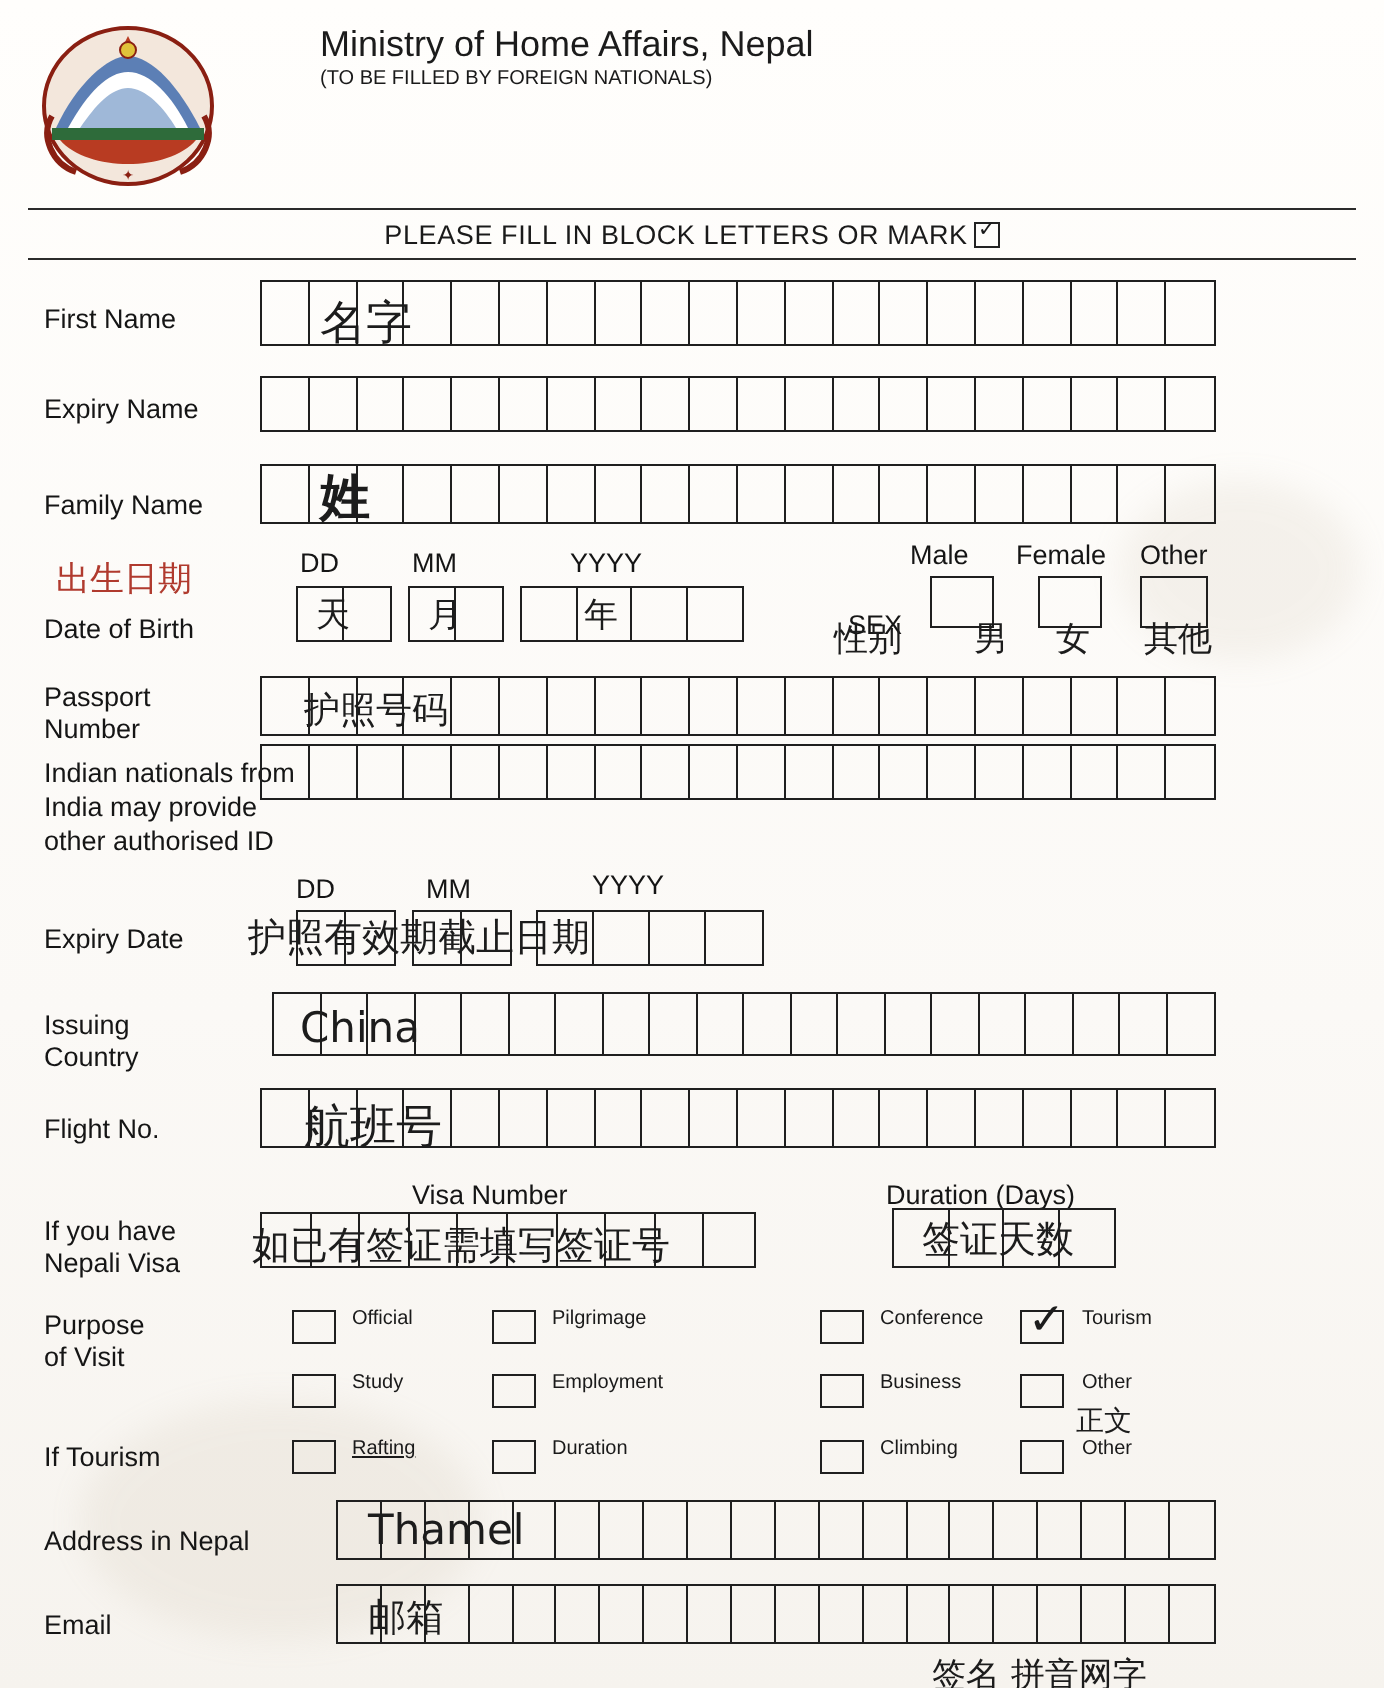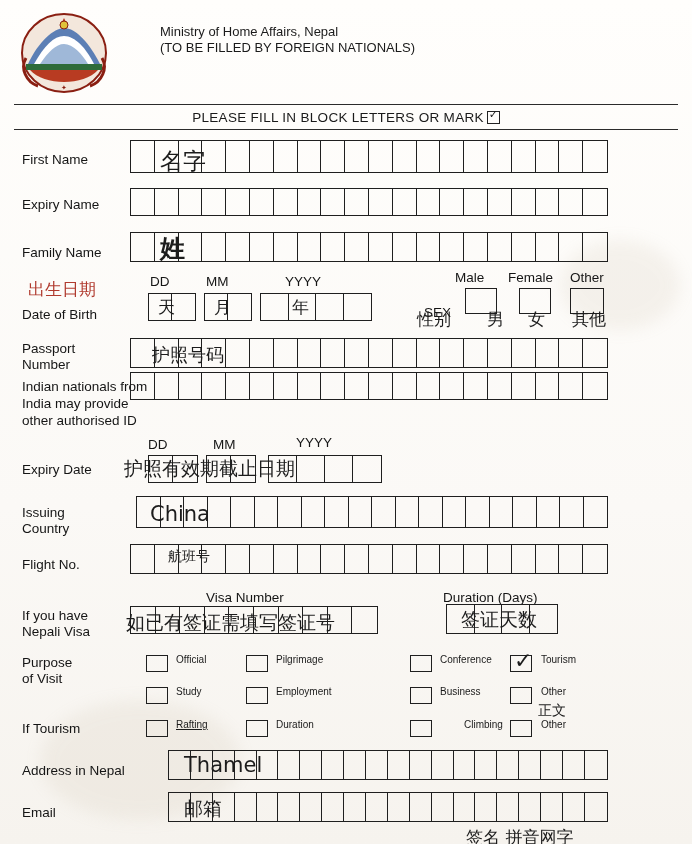--- a/index.html
+++ b/index.html
@@ -10,23 +10,23 @@
     color:#1a1a1a;
     position:relative;
     overflow:hidden;
   }
   .page{position:absolute;inset:0;background:linear-gradient(180deg,#fffefc 0%,#fbf9f6 60%,#f6f3ee 100%);}
   
   .header{position:absolute;left:0;top:0;width:692px;height:106px;}
   .emblem{position:absolute;left:20px;top:12px;width:88px;height:82px;}
   .header-text{position:absolute;left:160px;top:12px;width:470px;text-align:left;}
   .h-dept{font-size:17px;letter-spacing:.2px;color:#1b1b1b;}
-  .h-min{font-size:13px;margin-top:12px;color:#1b1b1b;}
+  .h-min{font-size:18px;margin-top:0;color:#1b1b1b;}
   .h-arr{font-size:18px;font-weight:bold;margin-top:3px;letter-spacing:.6px;}
-  .h-sub{font-size:13px;margin-top:1px;}
+  .h-sub{font-size:10px;margin-top:1px;}
   .rule{position:absolute;left:14px;width:664px;height:1px;background:#2b2b2b;}
   .fillnote{position:absolute;left:14px;top:109px;width:664px;text-align:center;font-size:13.5px;letter-spacing:.3px;}
   .chk-inline{display:inline-block;width:11px;height:11px;border:1px solid #222;position:relative;top:2px;margin-left:3px;}
   .chk-inline:after{content:"✓";position:absolute;left:1px;top:-4px;font-size:11px;}
   
   .lbl{position:absolute;font-size:13.5px;line-height:1.15;color:#151515;white-space:pre-line;}
   .boxes{position:absolute;display:flex;border:1px solid #1f1f1f;background:transparent;box-sizing:border-box;}
   .boxes > i{display:block;border-right:1px solid #1f1f1f;height:100%;box-sizing:border-box;}
   .boxes > i:last-child{border-right:none;}
   .hand{position:absolute;color:#1c1c1c;font-family:"DejaVu Sans", sans-serif;white-space:nowrap;}
@@ -296,21 +296,21 @@
       <i style="width:5%"></i>
       <i style="width:5%"></i>
       <i style="width:5%"></i>
       <i style="width:5%"></i>
       <i style="width:5%"></i>
       <i style="width:5%"></i>
       <i style="width:5%"></i>
       <i style="width:5%"></i>
       <i style="width:5%"></i>
     </div>
-  <div class="hand" style="left:168px;top:548px;font-size:14px;">航班号</div>
+  <div class="hand" style="left:152px;top:548px;font-size:23px;">航班号</div>
 
   <div class="lbl" style="left:206px;top:590px;">Visa Number</div>
   <div class="lbl" style="left:443px;top:590px;">Duration (Days)</div>
   <div class="lbl" style="left:22px;top:608px;">If you have
 Nepali Visa</div>
   <div class="boxes" id="bx-visa" style="left:130px;top:606px;width:248px;height:28px;">
       <i style="width:10%"></i>
       <i style="width:10%"></i>
       <i style="width:10%"></i>
       <i style="width:10%"></i>
@@ -351,21 +351,21 @@
   <div class="chkbox" style="left:410px;top:687px;"></div>
   <div class="opt-lbl" style="left:440px;top:686px;">Business</div>
   <div class="chkbox" style="left:510px;top:687px;"></div>
   <div class="opt-lbl" style="left:541px;top:686px;">Other</div>
 
   <div class="chkbox" style="left:146px;top:720px;"></div>
   <div class="opt-lbl" style="left:176px;top:719px;text-decoration:underline;">Rafting</div>
   <div class="chkbox" style="left:246px;top:720px;"></div>
   <div class="opt-lbl" style="left:276px;top:719px;">Duration</div>
   <div class="chkbox" style="left:410px;top:720px;"></div>
-  <div class="opt-lbl" style="left:464px;top:719px;">Climbing</div>
+  <div class="opt-lbl" style="left:440px;top:719px;">Climbing</div>
   <div class="chkbox" style="left:510px;top:720px;"></div>
   <div class="opt-lbl" style="left:541px;top:719px;">Other</div>
   <div class="hand" style="left:538px;top:702px;font-size:14px;">正文</div>
 
   <div class="lbl" style="left:22px;top:763px;">Address in Nepal</div>
   <div class="boxes" id="bx-addr" style="left:168px;top:750px;width:440px;height:30px;">
       <i style="width:5%"></i>
       <i style="width:5%"></i>
       <i style="width:5%"></i>
       <i style="width:5%"></i>

